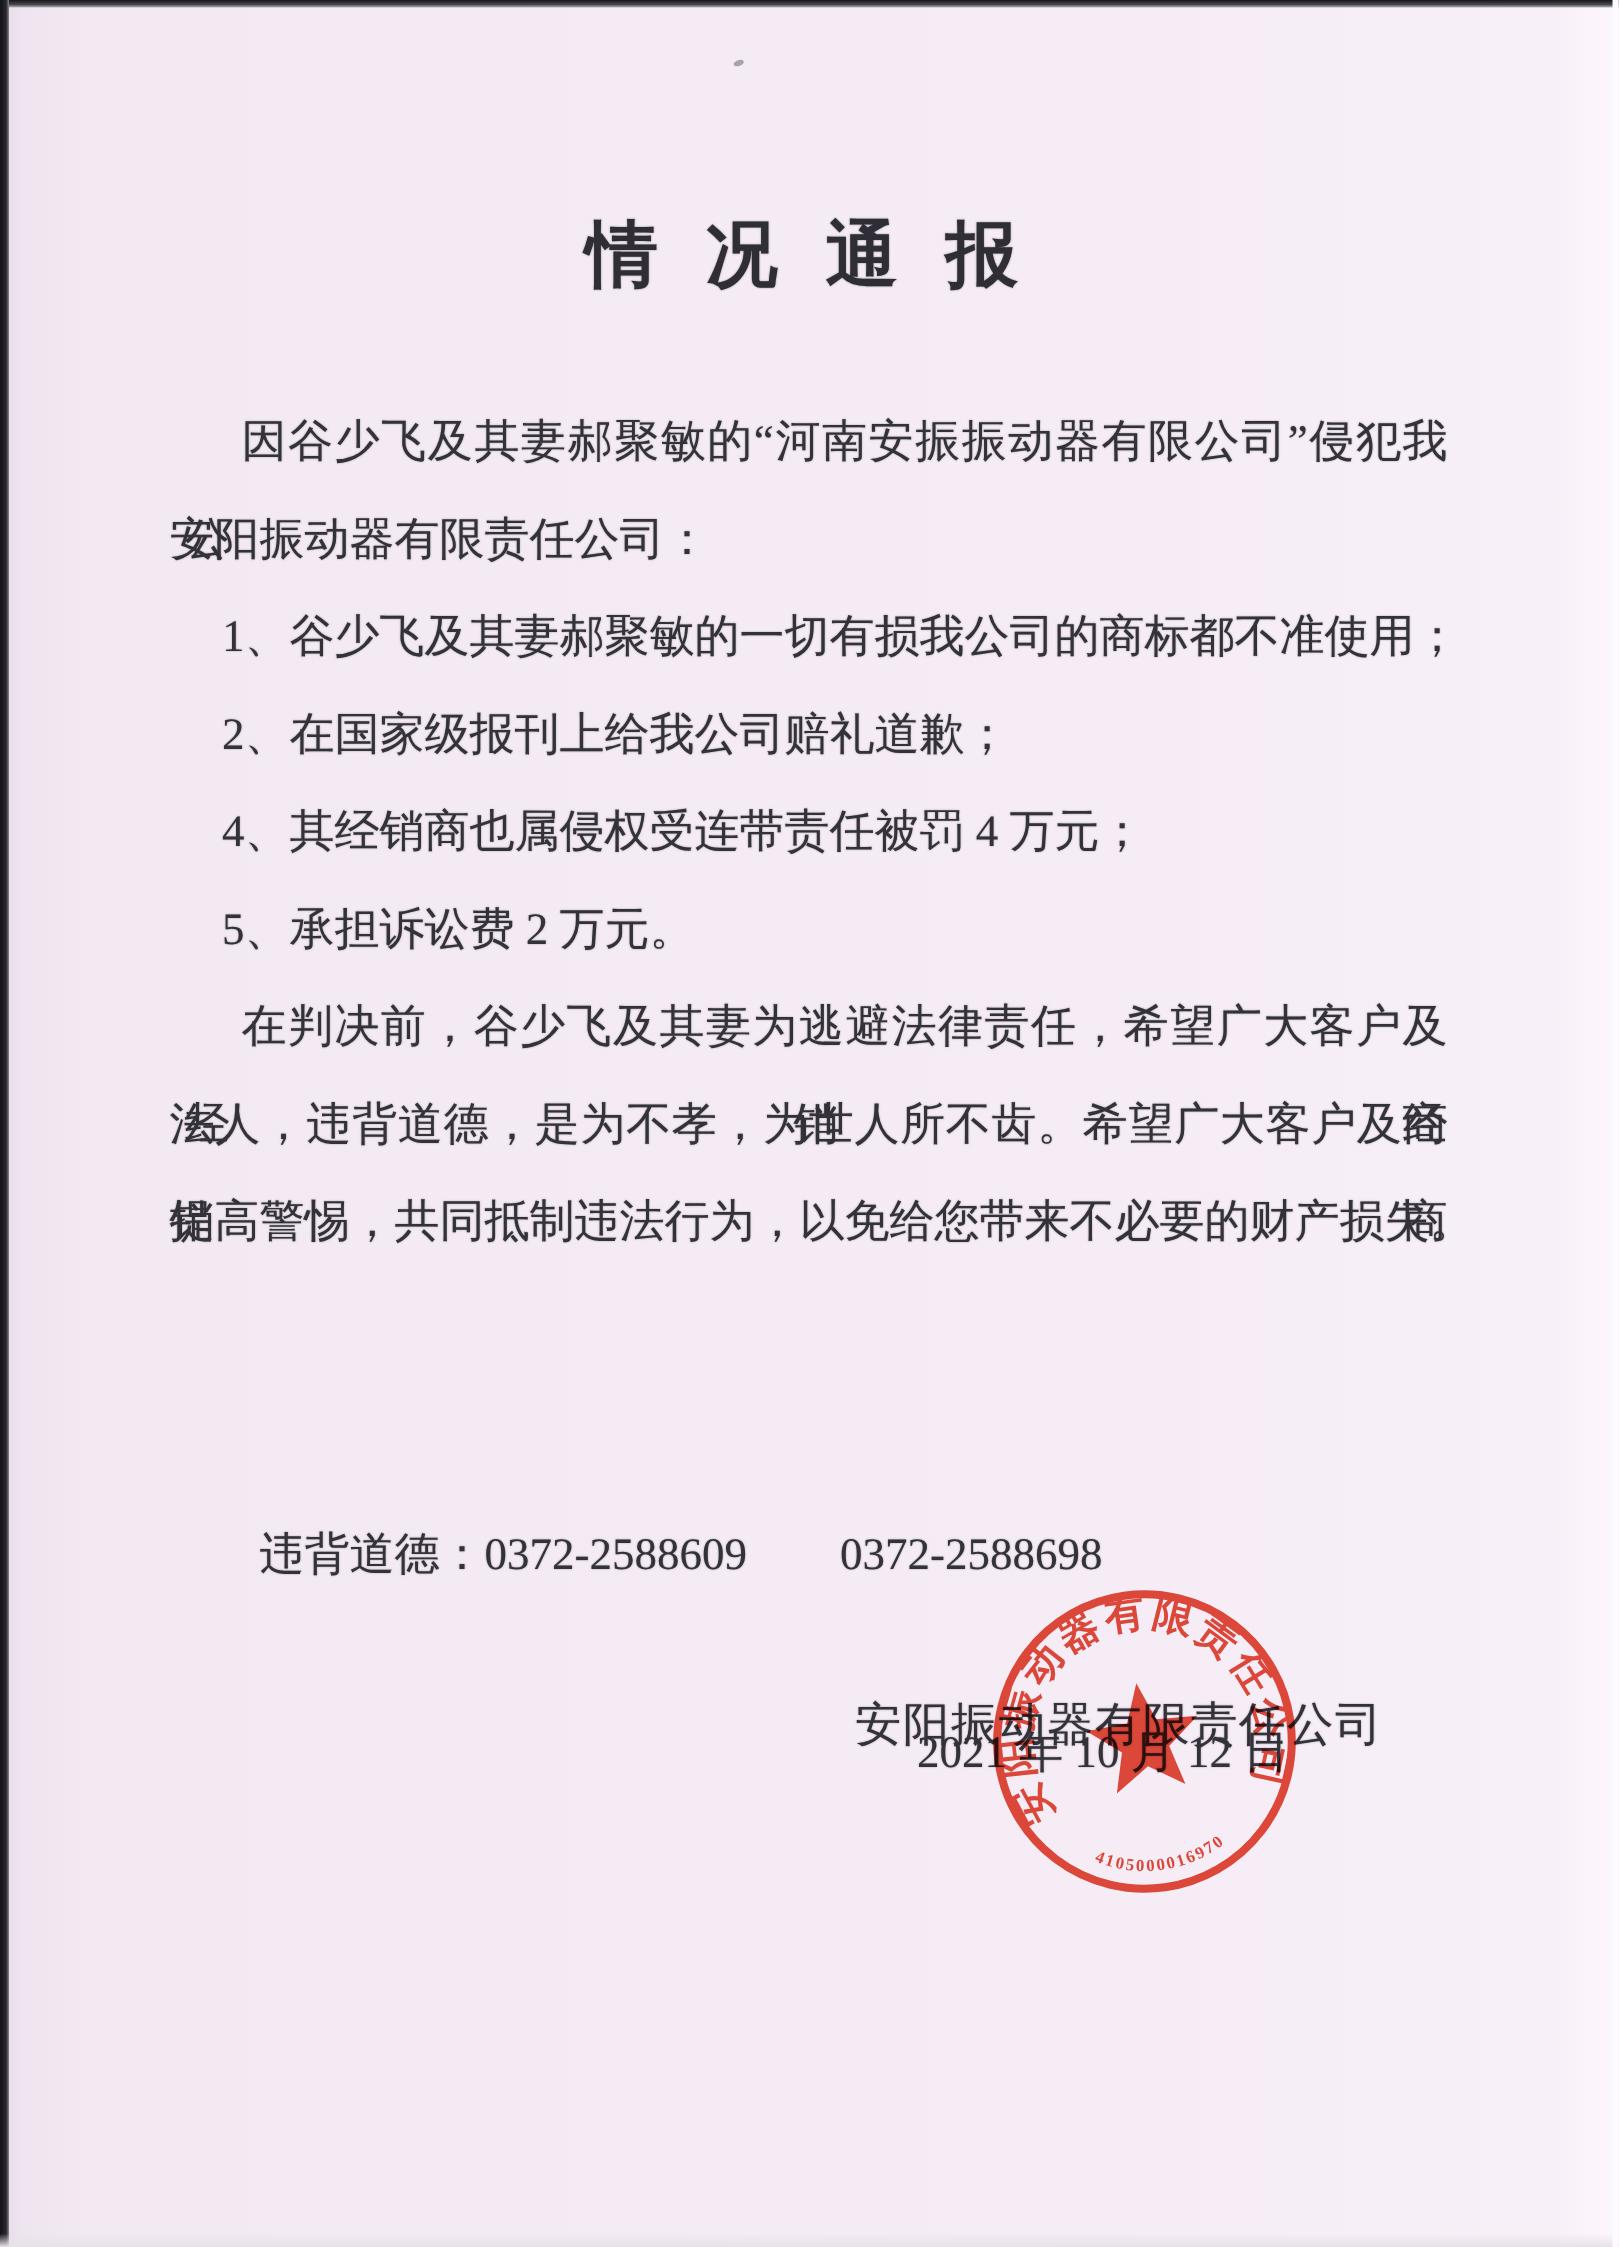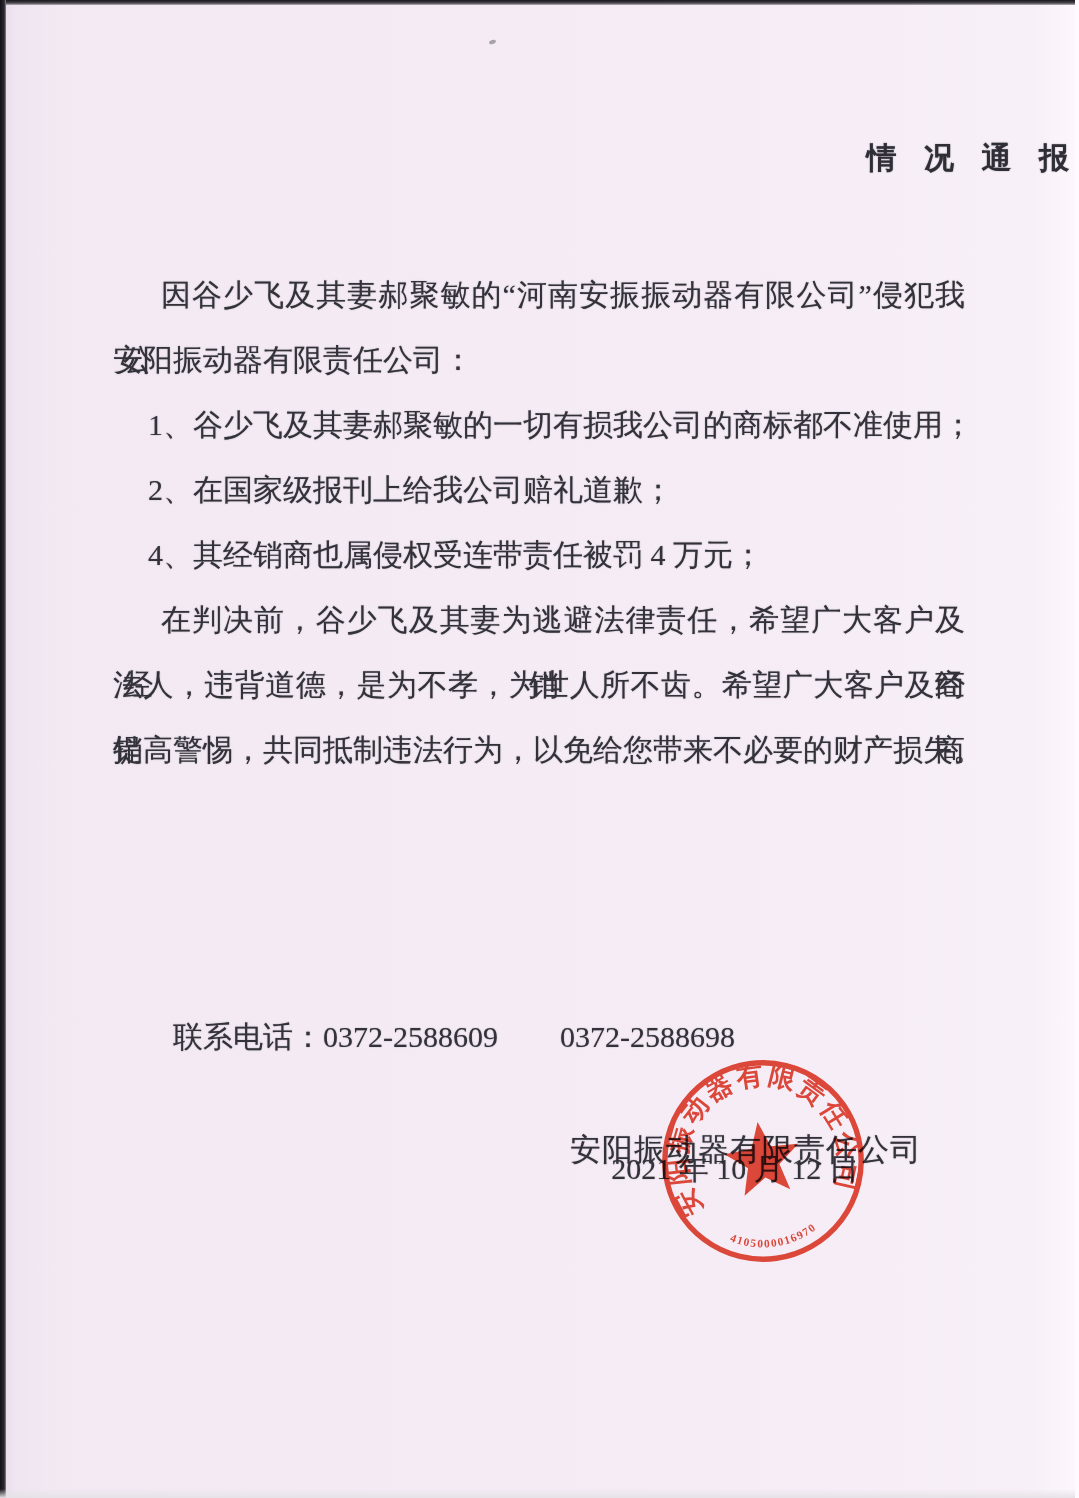--- a/index.html
+++ b/index.html
@@ -18,21 +18,21 @@
   .edge-left{position:absolute;left:0;top:0;width:6px;height:1498px;
     background:linear-gradient(90deg,#121115 0%,#2b2930 70%,#8d8691 100%);}
   .edge-bottom{position:absolute;left:0;bottom:0;width:1079px;height:9px;
     background:linear-gradient(0deg,#e6e2e7 0%,rgba(230,226,231,0) 100%);}
   .edge-right{position:absolute;right:0;top:0;width:4px;height:1498px;background:#fefbfe;}
   .speck{position:absolute;left:489px;top:40px;width:7px;height:4px;border-radius:50%;
     background:#6a6670;opacity:.55;transform:rotate(-20deg);}
 
   .doc-title{
     position:absolute;left:0;top:138px;width:1079px;margin:0;
-    text-align:right;font-size:30px;font-weight:bold;letter-spacing:10px;
+    text-align:center;font-size:48px;font-weight:bold;letter-spacing:10px;
     color:#2f2e36;text-shadow:0 0 1.3px rgba(47,46,54,.6);font-family:Liberation Serif, serif;
   }
   .doc-body{
     position:absolute;left:113px;top:262px;width:852px;
     font-size:30px;line-height:65px;
     text-shadow:0 0 1.2px rgba(51,50,58,.5);
   }
   .line{height:65px;margin:0;white-space:nowrap;}
   .jfull{white-space:normal;text-align:justify;text-align-last:justify;}
   .indent{text-indent:38px;margin-left:10px;}
@@ -74,27 +74,28 @@
 
   <h1 class="doc-title">情 况 通 报</h1>
 
   <div class="doc-body">
     <p class="line jfull indent">因谷少飞及其妻郝聚敏的“河南安振振动器有限公司”侵犯我公</p>
     <p class="line">安阳振动器有限责任公司：</p>
 
     <p class="line item-indent">1、谷少飞及其妻郝聚敏的一切有损我公司的商标都不准使用；</p>
     <p class="line item-indent">2、在国家级报刊上给我公司赔礼道歉；</p>
     <p class="line item-indent">4、其经销商也属侵权受连带责任被罚 4 万元；</p>
+    <p class="line item-indent">5、承担诉讼费 2 万元。</p>
 
     <p class="line jfull indent">在判决前，谷少飞及其妻为逃避法律责任，希望广大客户及经销商</p>
     <p class="line jfull">法人，违背道德，是为不孝，为世人所不齿。希望广大客户及经销商</p>
     <p class="line">提高警惕，共同抵制违法行为，以免给您带来不必要的财产损失。</p>
   </div>
 
-  <div class="contact-line"><span>联系电话：</span><span class="phone1">0372-2588609</span><span class="phone2">0372-2588698</span></div>
+  <div class="contact-line"><span>违背道德：</span><span class="phone1">0372-2588609</span><span class="phone2">0372-2588698</span></div>
 
   <div class="sign-company">安阳振动器有限责任公司</div>
   <div class="sign-date">2021 年 10 月 12 日</div>
 
   <svg class="seal" viewBox="0 0 220 220" aria-hidden="true">
     <defs>
       <path id="sealArcTop" d="M 46.1 154.7 A 78 78 0 1 1 173.9 154.7" fill="none"></path>
       <path id="sealArcBottom" d="M 53.4 177.4 A 88 88 0 0 0 166.6 177.4" fill="none"></path>
     </defs>
     <circle cx="110" cy="110" r="100" fill="none" stroke="#e23d2a" stroke-width="5.5"></circle>

